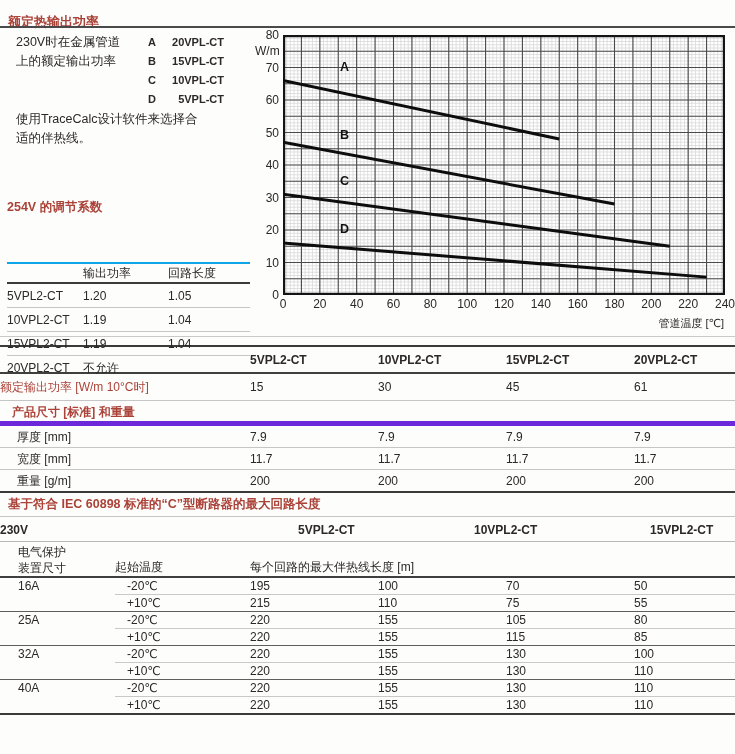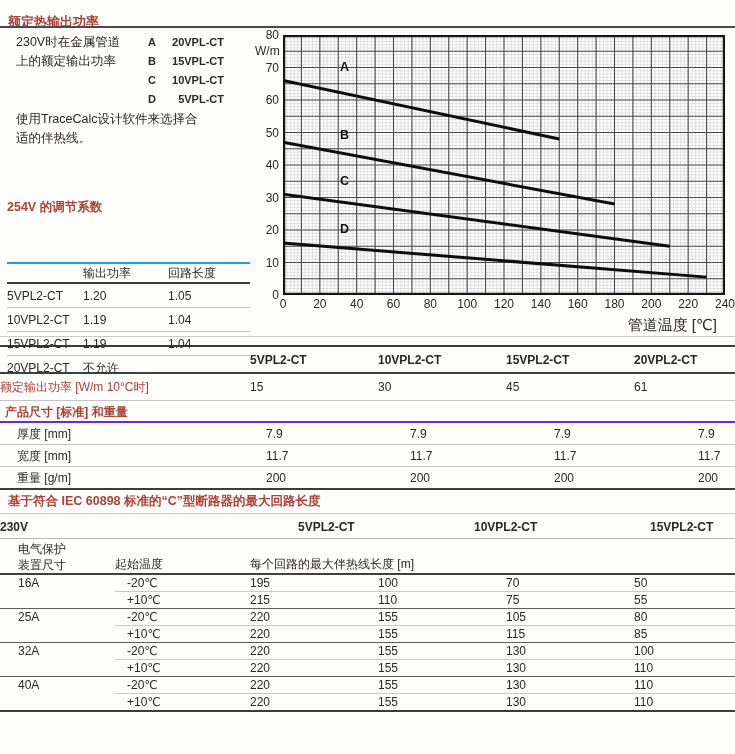--- a/index.html
+++ b/index.html
@@ -15,38 +15,38 @@
   .note{position:absolute;left:16px;top:110px;font-size:12.5px;line-height:19px;}
   .legend{position:absolute;left:148px;top:33px;font-size:11px;line-height:19px;font-weight:bold;}
   .legend .k{display:inline-block;width:18px;}
   .legend .p{display:inline-block;width:58px;text-align:right;}
 
   
   .chart{position:absolute;left:255px;top:29px;width:480px;height:308px;}
   .chart svg{position:absolute;left:28px;top:6px;width:442px;height:260px;background:#ffffff;display:block;}
   .ytick{position:absolute;left:0;width:24px;text-align:right;font-size:12px;color:#2b2826;}
   .xtick{position:absolute;top:268px;width:30px;text-align:center;font-size:12px;color:#2b2826;}
-  .x-axis-label{position:absolute;right:18px;top:287px;font-size:15px;}
+  .x-axis-label{position:absolute;right:11px;top:287px;font-size:11px;}
   .series-label{font-family:"Liberation Sans","DejaVu Sans",sans-serif;font-size:12.5px;font-weight:bold;fill:#111111;}
 
   
   .adjust{position:absolute;left:7px;top:199px;width:243px;}
   .adjust-title{font-size:12.5px;font-weight:bold;line-height:16px;margin-bottom:22px;}
   .grid3{display:grid;grid-template-columns:76px 85px 1fr;}
   .a-head{border-top:2px solid #0ea5e9;border-bottom:2px solid #3b3b3b;height:18px;line-height:19px;font-weight:normal;margin-top:47px;}
   .a-row{height:23px;line-height:24px;border-bottom:1px solid #c6c6c6;}
   .a-row.last{border-bottom:none;}
 
   
   .grid5{display:grid;grid-template-columns:250px 128px 128px 128px 1fr;}
   .mid{margin-top:8px;border-top:2px solid #3b3b3b;border-bottom:2px solid #3b3b3b;}
   .m-head{height:25px;line-height:27px;font-weight:bold;border-bottom:2px solid #3f3f3f;}
   .m-rated{height:26px;line-height:27px;border-bottom:1px solid #c6c6c6;}
-  .m-dims-title{height:20px;line-height:22px;font-weight:bold;border-bottom:2px solid #6d28d9;padding-left:5px;}
-  .m-row{height:21px;line-height:22px;border-bottom:1px solid #c6c6c6;gap:16px;}
+  .m-dims-title{height:20px;line-height:22px;font-weight:bold;border-bottom:5px solid #6d28d9;padding-left:12px;}
+  .m-row{height:21px;line-height:22px;border-bottom:1px solid #c6c6c6;}
   .m-row.tall{height:33px;line-height:16px;padding-top:2px;box-sizing:content-box;}
   .m-row.lastrow{border-bottom:none;}
   .lab5{}
   .lab17{padding-left:17px;}
 
   
   .circuit-title{margin-top:4px;padding:0 0 4px 8px;font-size:12.5px;font-weight:bold;line-height:15px;border-bottom:1px solid #c6c6c6;}
   .c-head{height:24px;line-height:26px;font-weight:bold;border-bottom:1px solid #b9b9b9;gap:48px;}
   .c-sub{display:grid;grid-template-columns:115px 135px 1fr;height:34px;border-bottom:2px solid #3f3f3f;}
   .c-sub .c1{padding:2px 0 0 18px;line-height:16px;}

